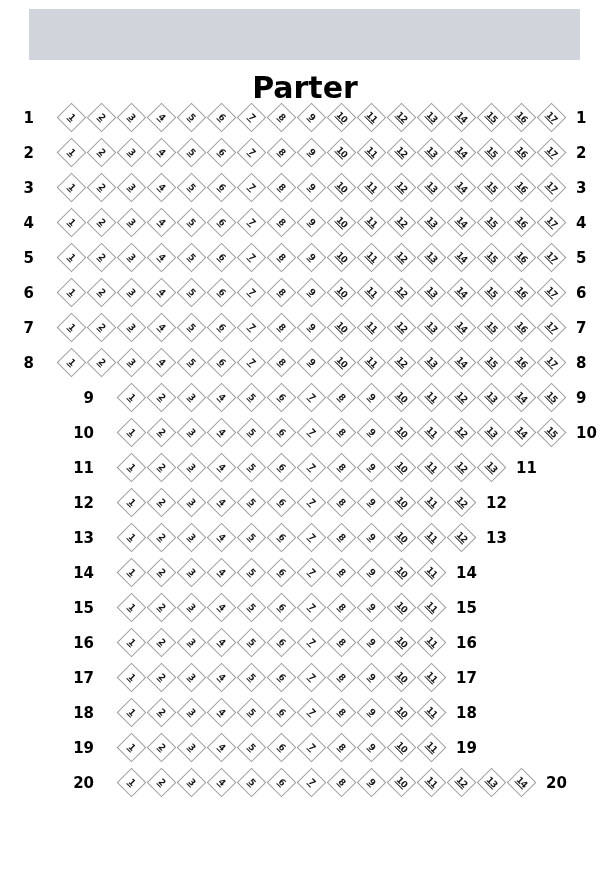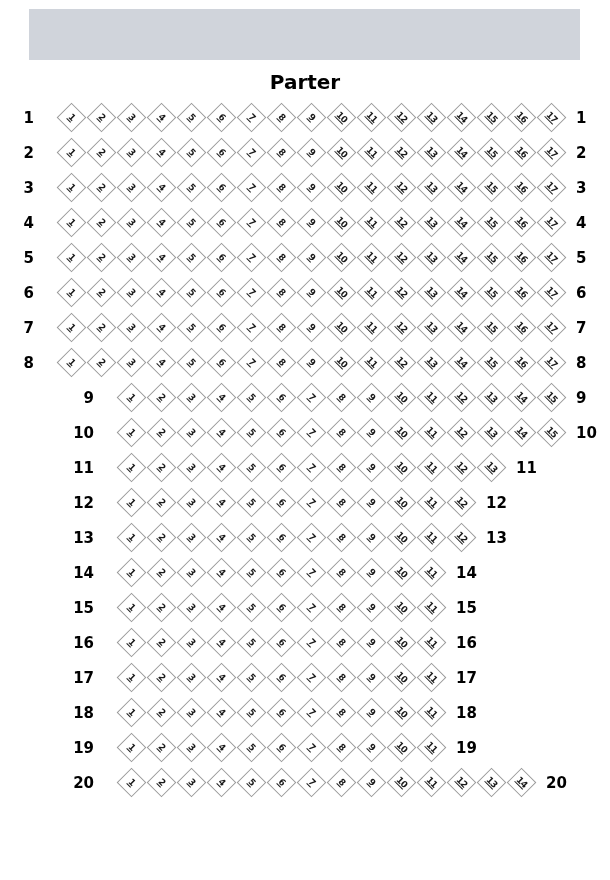--- a/index.html
+++ b/index.html
@@ -5,21 +5,21 @@
   html, body { margin:0; padding:0; background:#ffffff; }
   body { font-family:"DejaVu Sans", sans-serif; }
   #page { position:relative; width:610px; height:880px; background:#ffffff; overflow:hidden; }
 
   .stage-bar {
     position:absolute; left:29px; top:9px; width:551px; height:51px;
     background:#d0d4db;
   }
   .hall-title {
     position:absolute; left:0; top:70px; width:610px;
-    text-align:center; font-size:20px; font-weight:bold; color:#000;
+    text-align:center; font-size:30px; font-weight:bold; color:#000;
   }
 
   .row-label {
     position:absolute; width:26px; height:28px; line-height:28px;
     font-size:15px; font-weight:bold; color:#000; white-space:nowrap;
   }
   .row-label.left  { text-align:right; }
   .row-label.right { text-align:left; }
 
   .seat-strip { position:absolute; height:28px; display:flex; }

